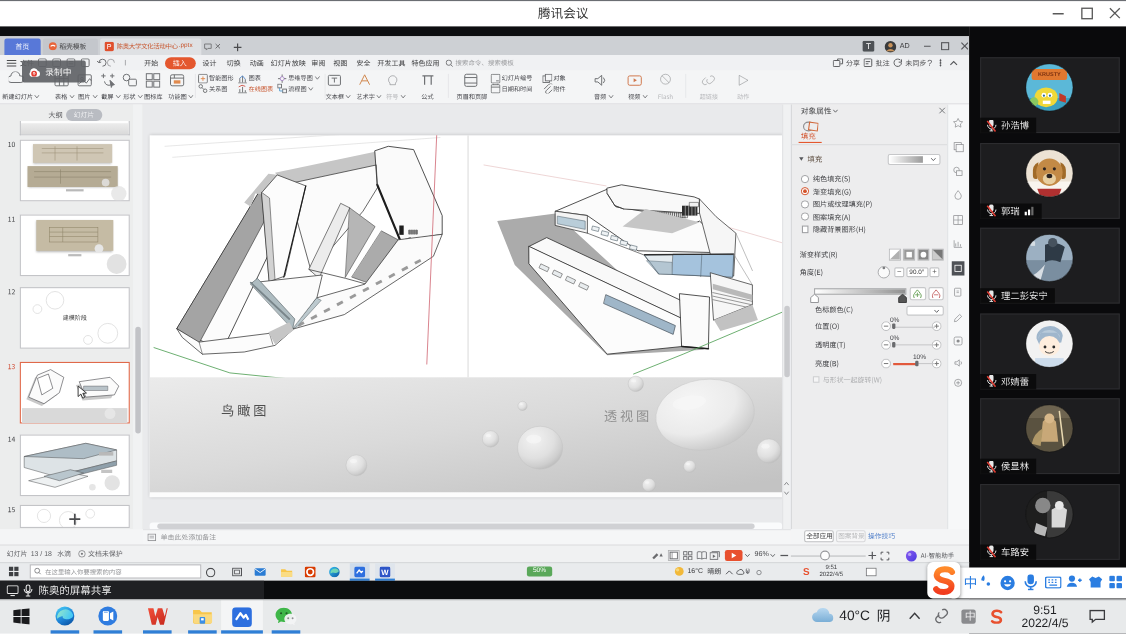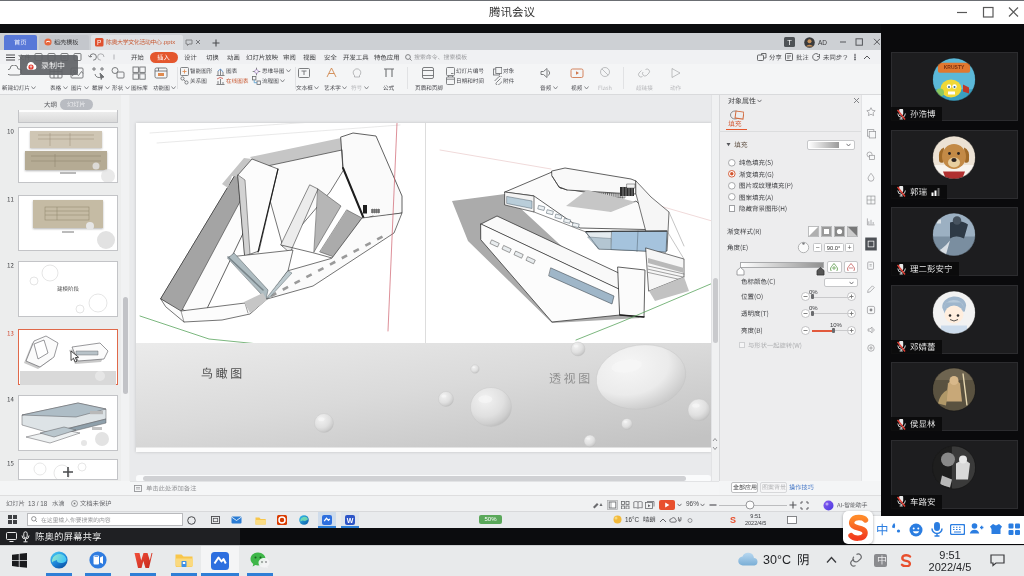--- a/index.html
+++ b/index.html
@@ -2147,21 +2147,21 @@
 <div class="abs" style="left:247px;top:573px;width:26px;height:3px;background:#2f7fd6"></div>
 <svg class="abs" style="left:737px;top:551.5px;" width="22" height="15">
     <defs>
       <linearGradient id="cld" x1="0" y1="0" x2="0" y2="1">
         <stop offset="0" stop-color="#b8d8f0"></stop>
         <stop offset="1" stop-color="#7aaed6"></stop>
       </linearGradient>
     </defs>
     <path d="M6 13.5 a4.5 4.5 0 0 1 -0.5 -9 a6 6 0 0 1 11.5 1.5 a3.8 3.8 0 0 1 0.5 7.5 z" fill="url(#cld)"></path>
   </svg>
-<div class="abs" style="left:763px;top:552.5px;font-size:12.5px;color:#1f2023">30°C</div>
+<div class="abs" style="left:763px;top:552.5px;font-size:12.5px;color:#1f2023">40°C</div>
 <svg style="position:absolute;left:797.0px;top:551.0px;overflow:visible" width="12.5" height="18.1">
     <g fill="#1f2023" transform="translate(0,13.25) scale(0.012500)">
       <use href="#u9634" x="0"></use>
     </g>
   </svg>
 <svg class="abs" style="left:826px;top:556px;" width="11" height="8">
     <path d="M1 6.5 L5.5 1.5 L10 6.5" stroke="#3a3b3e" stroke-width="1.3" fill="none"></path>
   </svg>
 <svg class="abs" style="left:849px;top:553px;" width="14" height="14">
     <g fill="none" stroke="#6a6b6e" stroke-width="1.2">

